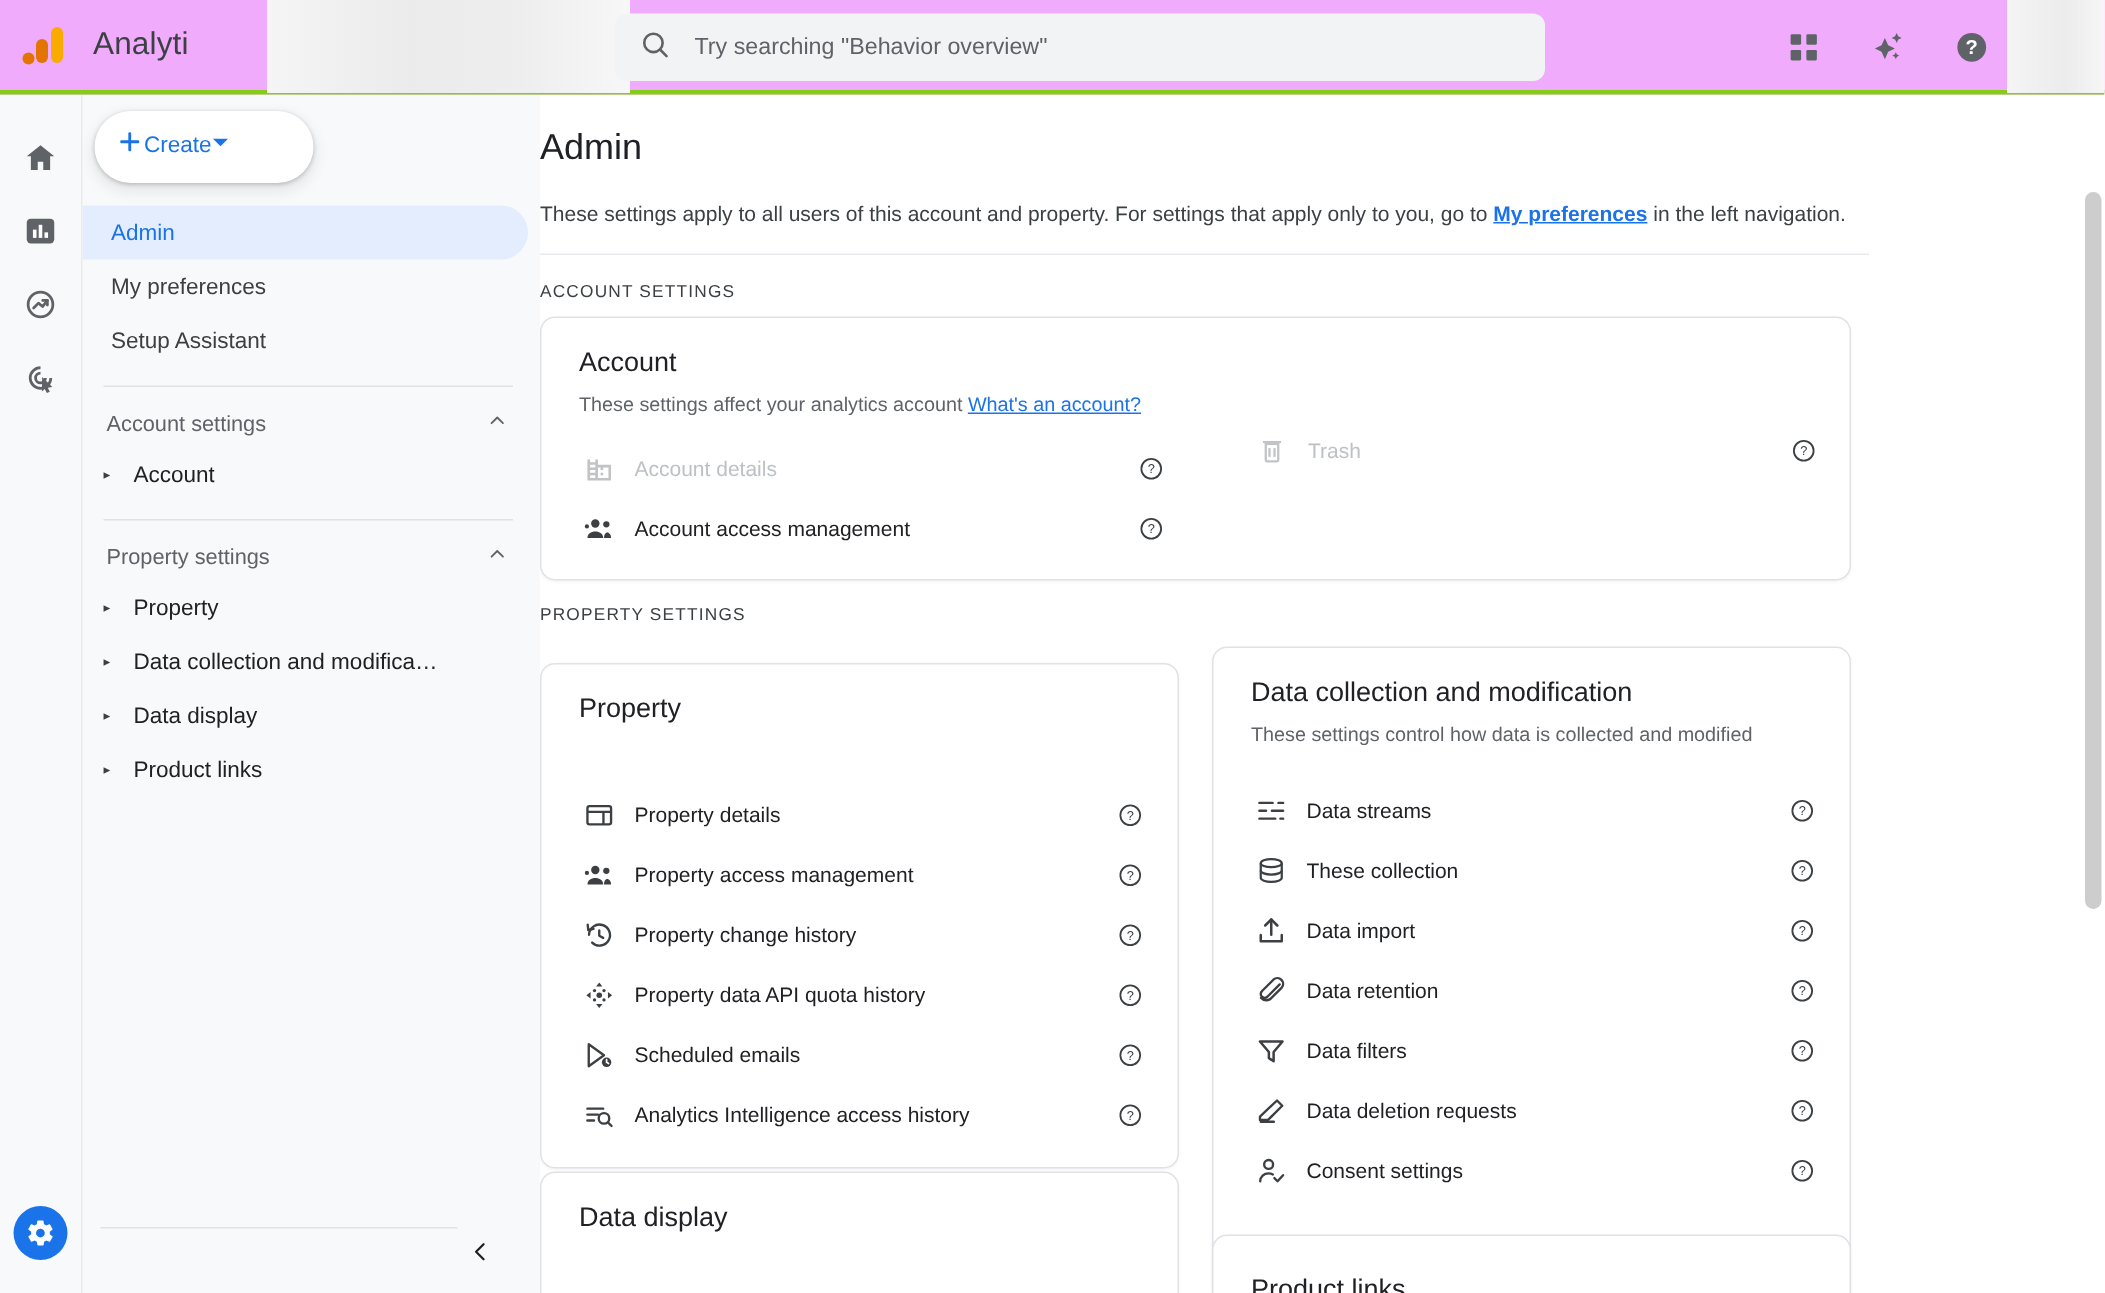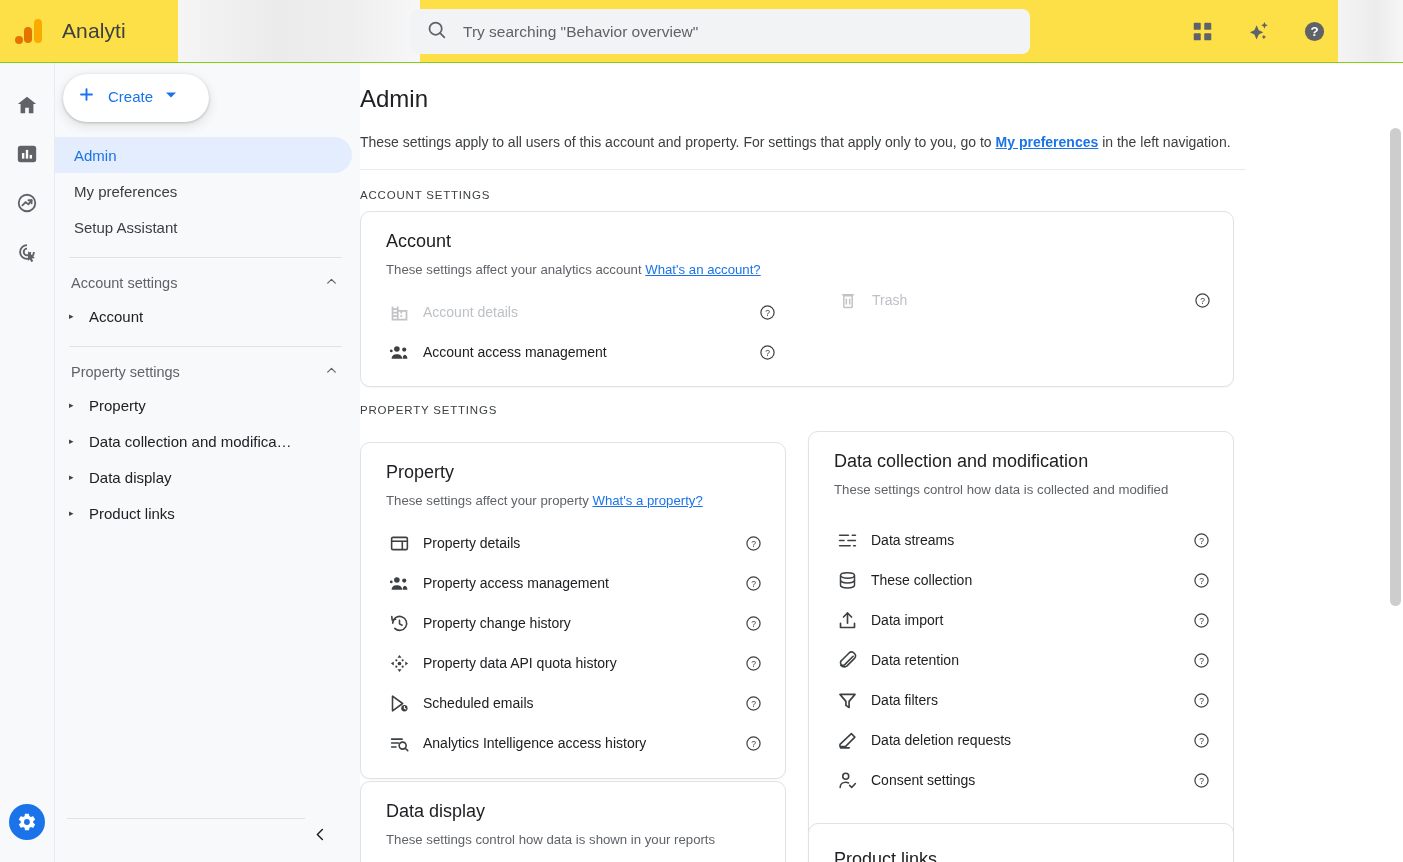--- a/index.html
+++ b/index.html
@@ -8,22 +8,22 @@
     font-family: "Liberation Sans", sans-serif;
     background: #ffffff;
     overflow: hidden;
     color: #202124;
   }
   body { position: relative; }
 
   
   #header {
     position: absolute; top: 0; left: 0; width: 1403px; height: 63px;
-    background: #fde047;
-    border-bottom: 1px solid #84cc16;
+    background: #f0abfc;
+    border-bottom: 3px solid #84cc16;
     display: flex; align-items: center;
     z-index: 30;
   }
   #logo-area { display: flex; align-items: center; padding-left: 14px; width: 160px; }
   .ga-logo { width: 30px; height: 30px; position: relative; display:block; }
   .app-title {
     font-size: 21px; color: #3c4043; margin-left: 18px;
     letter-spacing: .1px; white-space: nowrap;
   }
   #header-shimmer {
@@ -80,21 +80,21 @@
   
   #sidebar {
     position: absolute; left: 55px; top: 63px; width: 305px; height: 799px;
     background: #f8f9fa; overflow: hidden; z-index: 15;
   }
   #create-btn {
     position: absolute; left: 8px; top: 11px;
     height: 48px; min-width: 146px;
     background: #ffffff; border: none; border-radius: 26px;
     box-shadow: 0 1px 3px rgba(60,64,67,.3), 0 4px 8px 3px rgba(60,64,67,.08);
-    display: flex; align-items: center; gap: 12px;
+    display: flex; align-items: center; gap: 0;
     padding: 0 16px 4px 14px; cursor: pointer;
   }
   #create-label { font-size: 15px; color: #1a73e8; font-weight: 500; }
   #nav-top { position: absolute; left: 0; top: 74px; width: 305px; }
   .nav-item {
     height: 36px; display: flex; align-items: center;
     padding-left: 19px; margin-right: 8px;
     border-radius: 0 18px 18px 0; cursor: pointer;
     font-size: 15px; color: #3c4043;
   }
@@ -397,23 +397,20 @@
           </svg>
         </span>
       </div>
     </div>
   </div>
 
   <div class="sec-label" style="margin-top:17px;">Property settings</div>
 
   <div class="card" style="width:426px; height:337px; margin-top:11px; position:absolute; left:0; top:368px;">
     <div class="card-title">Property</div>
-    <div class="card-sub">
-      <span>These settings affect your property </span><a href="#">What's a property?</a>
-    </div>
     <div style="position:absolute; left:25px; top:80px; width:376px;">
       <div class="item-row">
         <span class="item-icon">
           <svg width="21" height="21" viewBox="0 0 24 24" fill="none" stroke="#3c4043" stroke-width="1.8">
             <rect x="3" y="5" width="18" height="14" rx="1.6"></rect>
             <line x1="3" y1="9.4" x2="21" y2="9.4"></line>
               <line x1="15.2" y1="9.4" x2="15.2" y2="19"></line>
           </svg>
         </span>
         <span class="item-text">Property details</span>
@@ -629,21 +626,20 @@
             <circle cx="12" cy="12" r="9.3"></circle>
             <text x="12" y="16.4" font-size="12" fill="#3c4043" stroke="none" text-anchor="middle" font-family="Liberation Sans, sans-serif">?</text>
           </svg>
         </span>
       </div>
     </div>
   </div>
 
   <div class="card" style="width:426px; height:200px; position:absolute; left:0; top:718px;">
     <div class="card-title">Data display</div>
-    <div class="card-sub">These settings control how data is shown in your reports</div>
   </div>
 
   <div class="card" style="width:426px; height:200px; position:absolute; left:448px; top:760px;">
     <div class="card-title" style="margin-top:25px;">Product links</div>
   </div>
 
 </div>
 
 <div id="scrollbar-track">
   <div id="scrollbar-thumb"></div>

